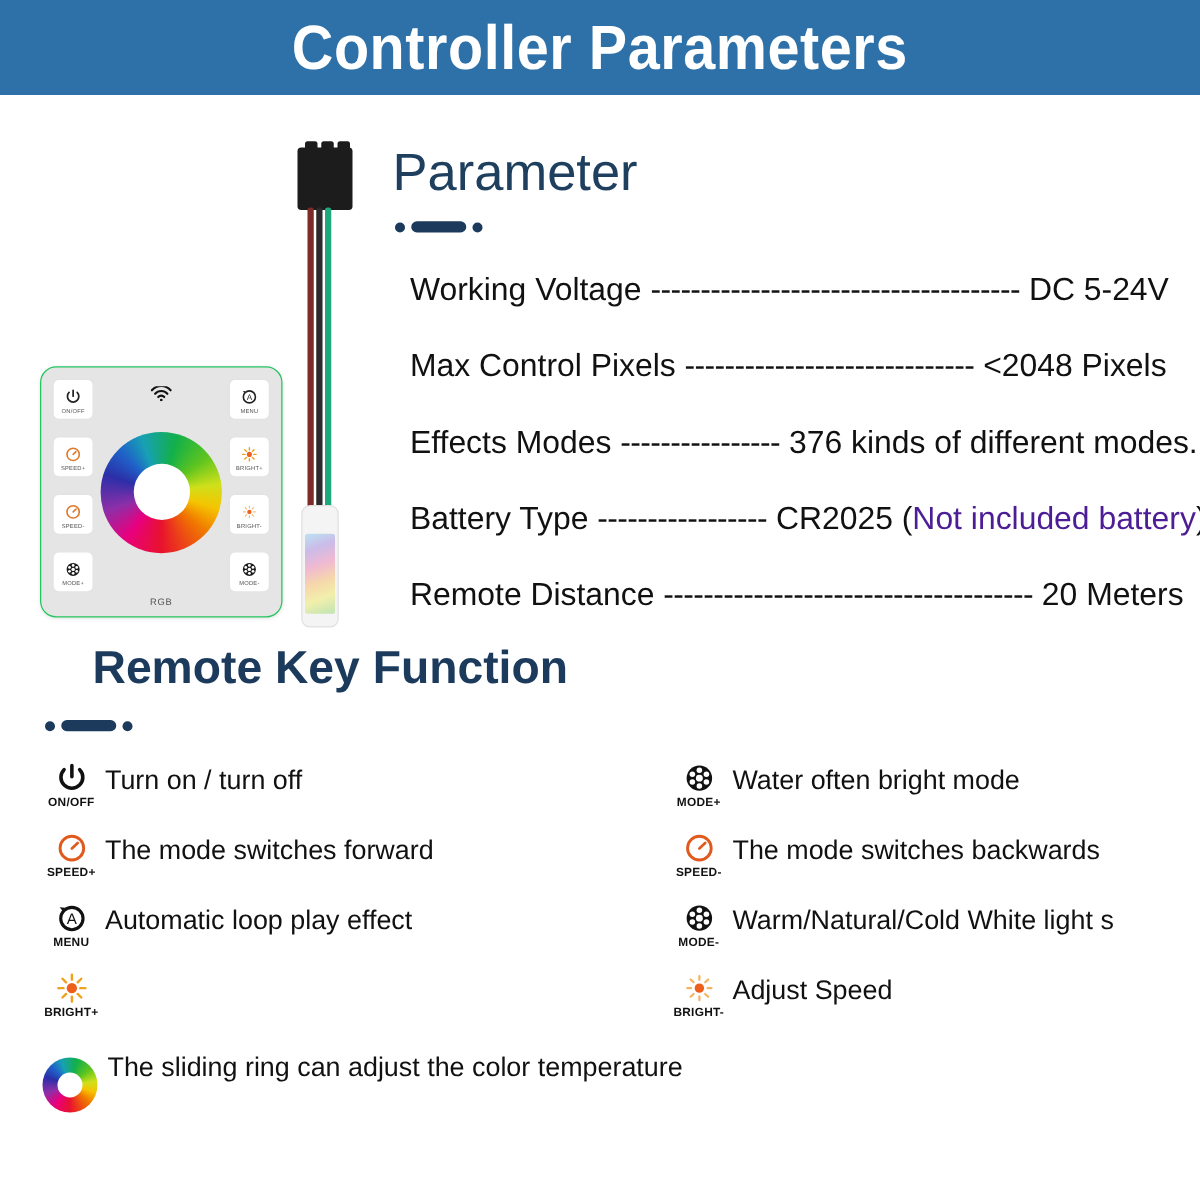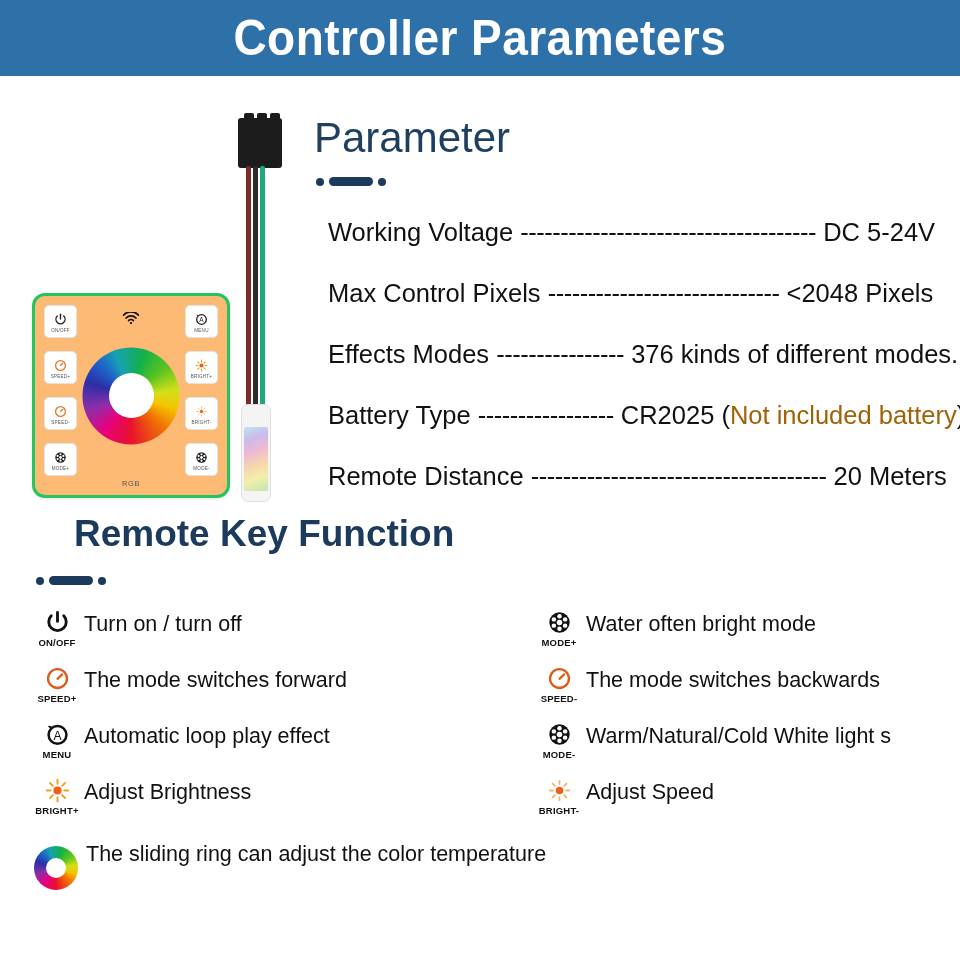--- a/index.html
+++ b/index.html
@@ -49,27 +49,27 @@
   .param-row{
     height:61px;
     font-size:25.5px;
     white-space:nowrap;
     color:#111;
     display:block;
   }
   .param-row .lead{}
   .param-row .dashes{letter-spacing:-0.5px;}
   .param-row .val{font-weight:normal;}
-  .red{color:#a16207;}
+  .red{color:#4c1d95;}
 
   
   .remote{
     position:absolute;left:32px;top:293px;width:192px;height:199px;
-    background:#fdba74;
-    border:3px solid #22c55e;
+    background:#e5e5e5;
+    border:1px solid #22c55e;
     border-radius:13px;
     box-shadow:0 1px 3px rgba(0,0,0,0.10);
   }
   .rbtn{
     position:absolute;width:31px;height:31px;
     border:1px solid #e3e3e3;border-radius:5px;background:#fff;
     display:flex;flex-direction:column;align-items:center;justify-content:center;
   }
   .rbtn .glyph{height:17px;display:flex;align-items:center;justify-content:center;}
   .rbtn .lbl{font-size:4.6px;color:#555;letter-spacing:0.2px;margin-top:0px;}
@@ -413,21 +413,20 @@
                 <path d="M10.8 7 H13.0"></path>
               <path d="M2.8 2.8 L4.4 4.4"></path>
                 <path d="M9.6 9.6 L11.2 11.2"></path>
               <path d="M11.2 2.8 L9.6 4.4"></path>
                 <path d="M4.4 9.6 L2.8 11.2"></path>
             </g>
           </svg>
         </span>
         <span class="sub">BRIGHT+</span>
       </div>
-      <div class="key-tx">Adjust Brightness</div>
     </div>
   </div>
 
   <div class="key-col right">
     <div class="key-row">
       <div class="key-ic">
         <span class="glyph">
           <svg width="25" height="25" viewBox="0 0 14 14">
             <circle cx="7" cy="7" r="5.7" fill="#111"></circle>
             <circle cx="7" cy="7" r="1.55" fill="#fff"></circle>

